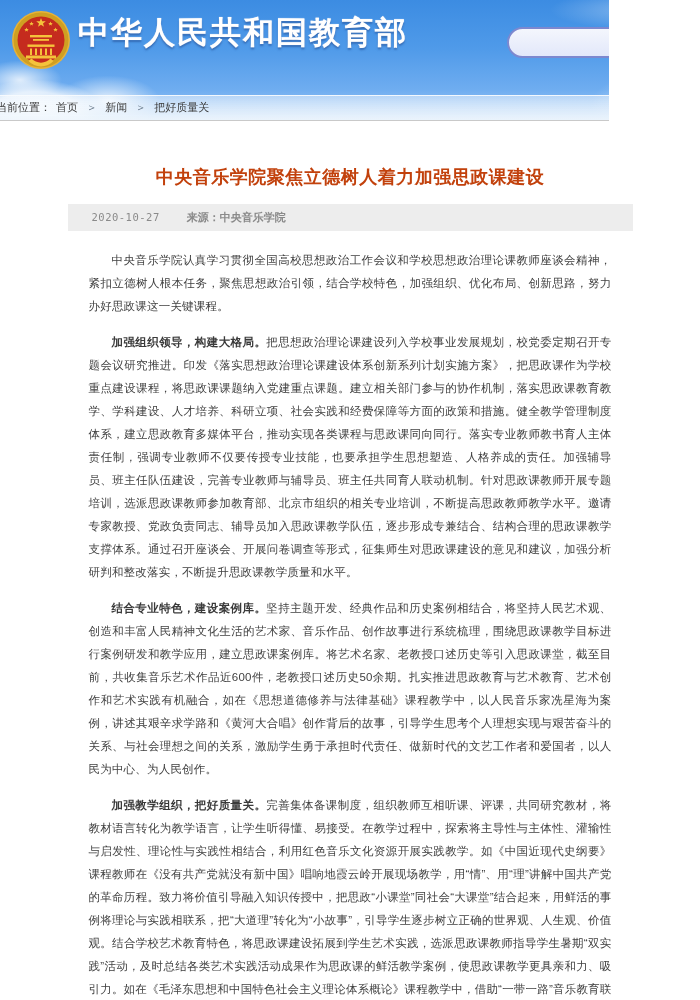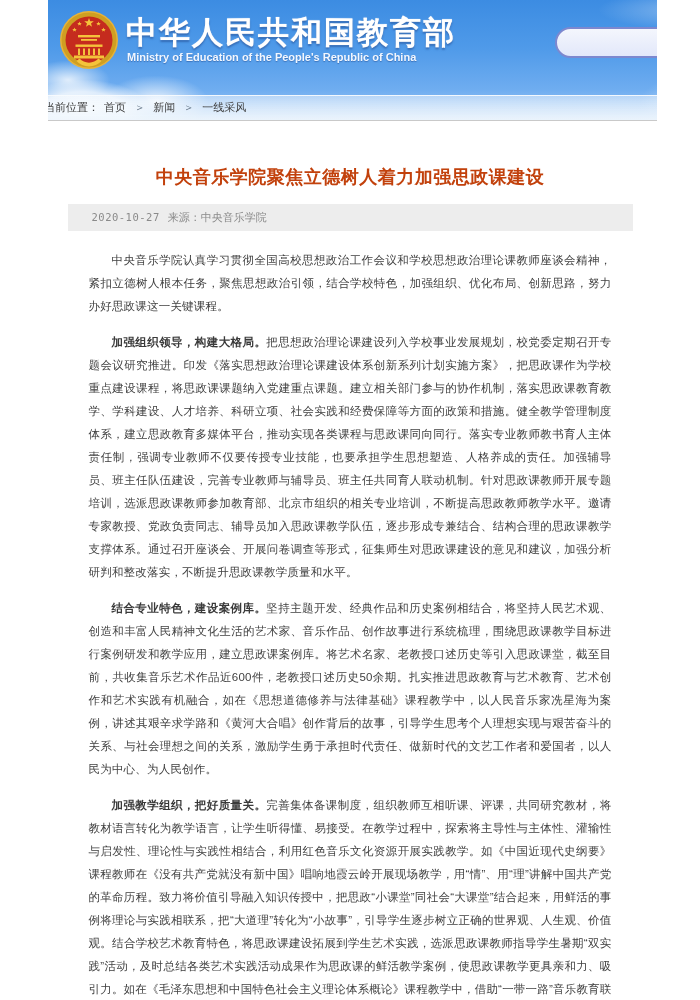--- a/index.html
+++ b/index.html
@@ -9,21 +9,20 @@
     background: #ffffff;
     font-family: "Liberation Sans", "DejaVu Sans", sans-serif;
   }
 
   
   .header {
     position: relative; width: 609px; height: 121px;
     background: linear-gradient(180deg, #3c8ce2 0%, #4f9ae9 40%, #6fadf0 75%, #a9cdf6 100%);
     border-bottom: 1px solid #c9c9c9;
     overflow: hidden;
-    margin-left: 48px;
   }
   .header .clouds {
     position: absolute; inset: 0; pointer-events: none;
     background:
       radial-gradient(ellipse 95px 45px at 35px 112px, rgba(255,255,255,0.97) 0%, rgba(255,255,255,0.75) 45%, rgba(255,255,255,0) 72%),
       radial-gradient(ellipse 75px 38px at 108px 102px, rgba(255,255,255,0.85) 0%, rgba(255,255,255,0) 70%),
       radial-gradient(ellipse 60px 28px at 20px 80px, rgba(255,255,255,0.8) 0%, rgba(255,255,255,0) 70%),
       radial-gradient(ellipse 120px 26px at 640px 10px, rgba(255,255,255,0.35) 0%, rgba(255,255,255,0) 75%),
       radial-gradient(ellipse 130px 50px at 688px 104px, rgba(255,255,255,0.65) 0%, rgba(255,255,255,0) 75%),
       radial-gradient(ellipse 40px 14px at 600px 45px, rgba(255,255,255,0.30) 0%, rgba(255,255,255,0) 80%);
@@ -70,21 +69,21 @@
   .article-title {
     text-align: center; font-size: 18px; font-weight: bold; color: #c2410c;
     margin: 44px 0 15px 0; letter-spacing: 0.5px;
     font-family: "Liberation Sans", "DejaVu Sans", sans-serif;
   }
   .meta {
     height: 27px; line-height: 27px; background: #ededed;
     font-size: 11px; color: #8a8a8a; padding-left: 24px;
   }
   .meta .date { letter-spacing: 0.5px; font-family: "DejaVu Sans Mono", monospace; font-size: 10.5px; }
-  .meta .src { margin-left: 5px; }
+  .meta .src { margin-left: 24px; font-weight: bold; }
   .article-body { padding: 5px 21px 0 21px; }
   .article-body p {
     font-size: 11.5px; line-height: 23px; color: #414141;
     text-indent: 2em; margin-top: 13px; text-align: justify;
     letter-spacing: 0.2px;
   }
   .article-body p b { color: #3a3a3a; }
 </style>
 </head>
 <body>
@@ -111,35 +110,34 @@
         <rect x="29" y="38.5" width="2" height="6.5"></rect>
         <rect x="34" y="38.5" width="2" height="6.5"></rect>
         <rect x="39" y="38.5" width="2" height="6.5"></rect>
         <rect x="15" y="45.5" width="30" height="3"></rect>
         <path d="M17.5,51 A 17 17 0 0 0 42.5,51 L 39.5,48.5 A 13 13 0 0 1 20.5,48.5 Z"></path>
       </g>
     </svg>
   </div>
 
   <div class="site-title">中华人民共和国教育部</div>
-  <div class="site-subtitle">Ministry of Education of the People's Republic of China</div>
 
   <div class="search">
     <input type="text" placeholder="" style="">
     <span class="mag"></span>
   </div>
 
   <div class="breadcrumb-band"></div>
   <div class="breadcrumb">
     <span class="lbl">当前位置：</span>
     <a>首页</a>
     <span class="sep">＞</span>
     <a>新闻</a>
     <span class="sep">＞</span>
-    <a>一线采风</a>
+    <a>把好质量关</a>
   </div>
 </div>
 
 <div class="content">
   <h1 class="article-title">中央音乐学院聚焦立德树人着力加强思政课建设</h1>
 
   <div class="meta">
     <span class="date">2020-10-27</span>
     <span class="src"><span>来源：</span><span>中央音乐学院</span></span>
   </div>

